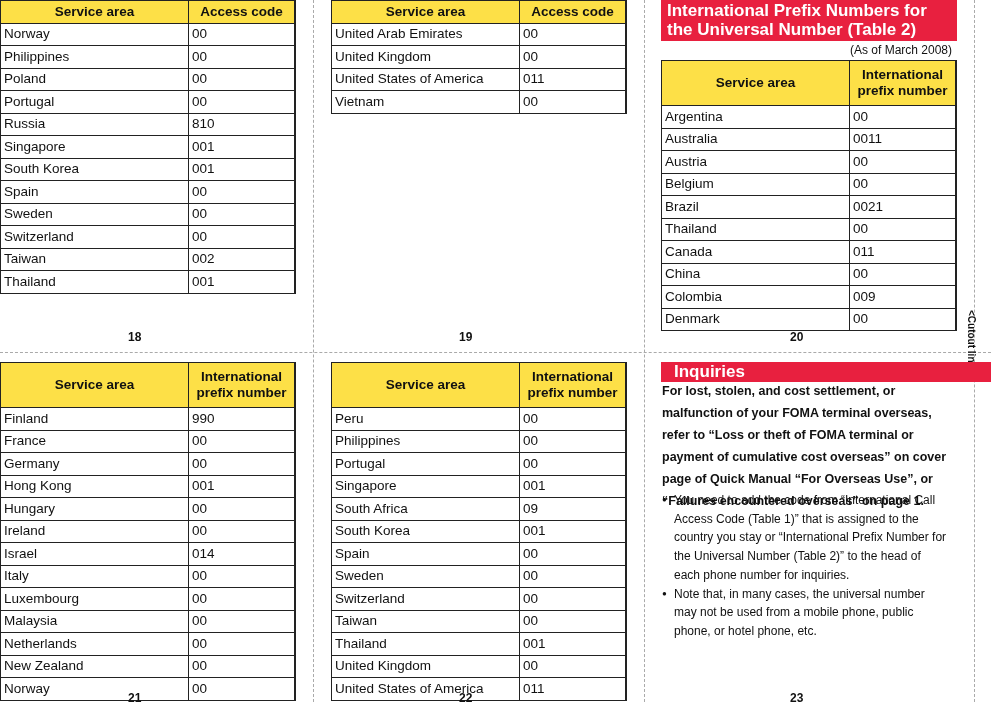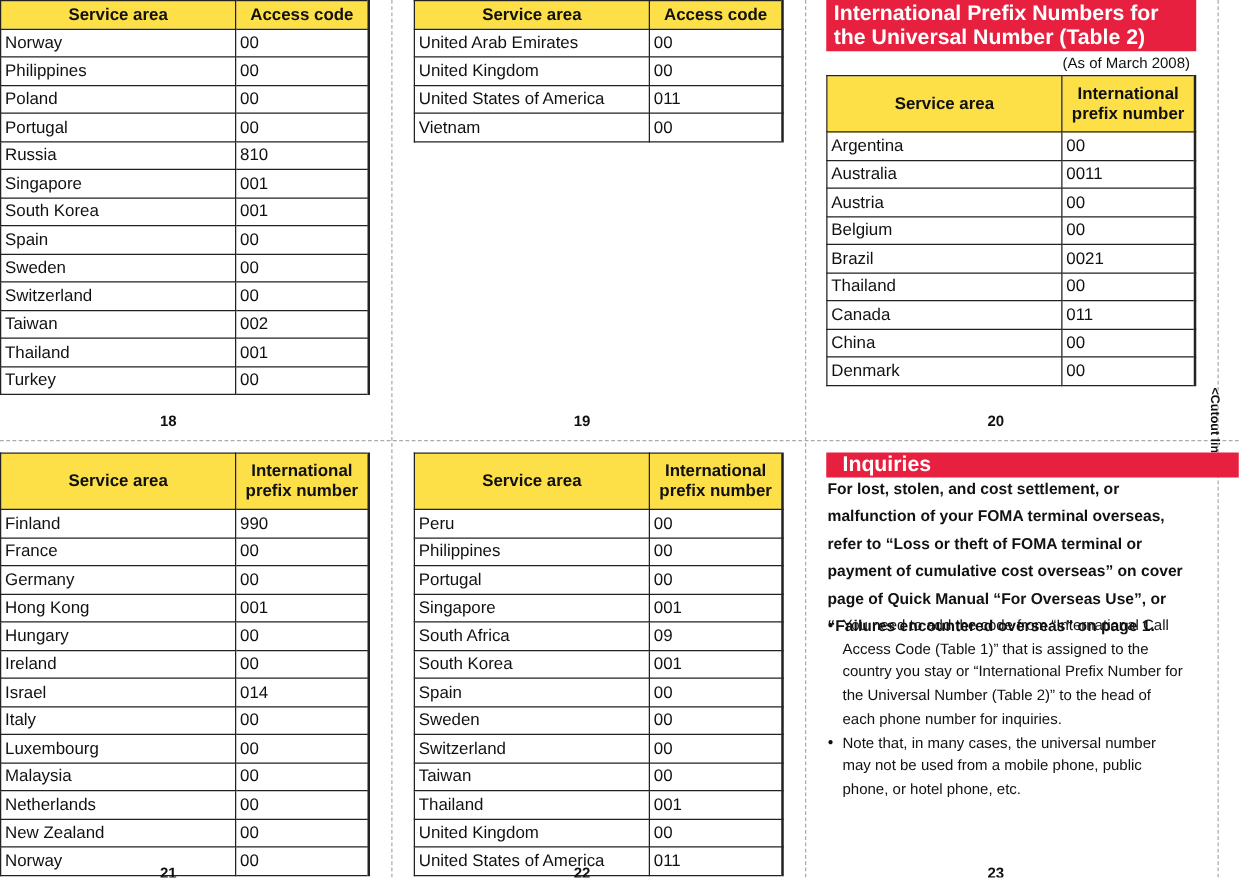--- a/index.html
+++ b/index.html
@@ -79,24 +79,20 @@
         <td>00</td>
       </tr>
       <tr>
         <td>Taiwan</td>
         <td>002</td>
       </tr>
       <tr>
         <td>Thailand</td>
         <td>001</td>
       </tr>
-      <tr>
-        <td>Turkey</td>
-        <td>00</td>
-      </tr>
     </tbody>
 </table>
 <div class="pg" style="left:128px;top:330px;">18</div>
 
 <table class="t" style="left:331px;top:0;width:296px;">
   <thead>
       <tr>
     <th style="width:183px;">Service area</th>
     <th>Access code</th>
   </tr>
@@ -162,20 +158,24 @@
         <td>Thailand</td>
         <td>00</td>
       </tr>
       <tr>
         <td>Canada</td>
         <td>011</td>
       </tr>
       <tr>
         <td>China</td>
         <td>00</td>
+      </tr>
+      <tr>
+        <td>Colombia</td>
+        <td>009</td>
       </tr>
       <tr>
         <td>Denmark</td>
         <td>00</td>
       </tr>
     </tbody>
 </table>
 <div class="pg" style="left:790px;top:330px;">20</div>
 
 <table class="t" style="left:0;top:362px;width:296px;">

